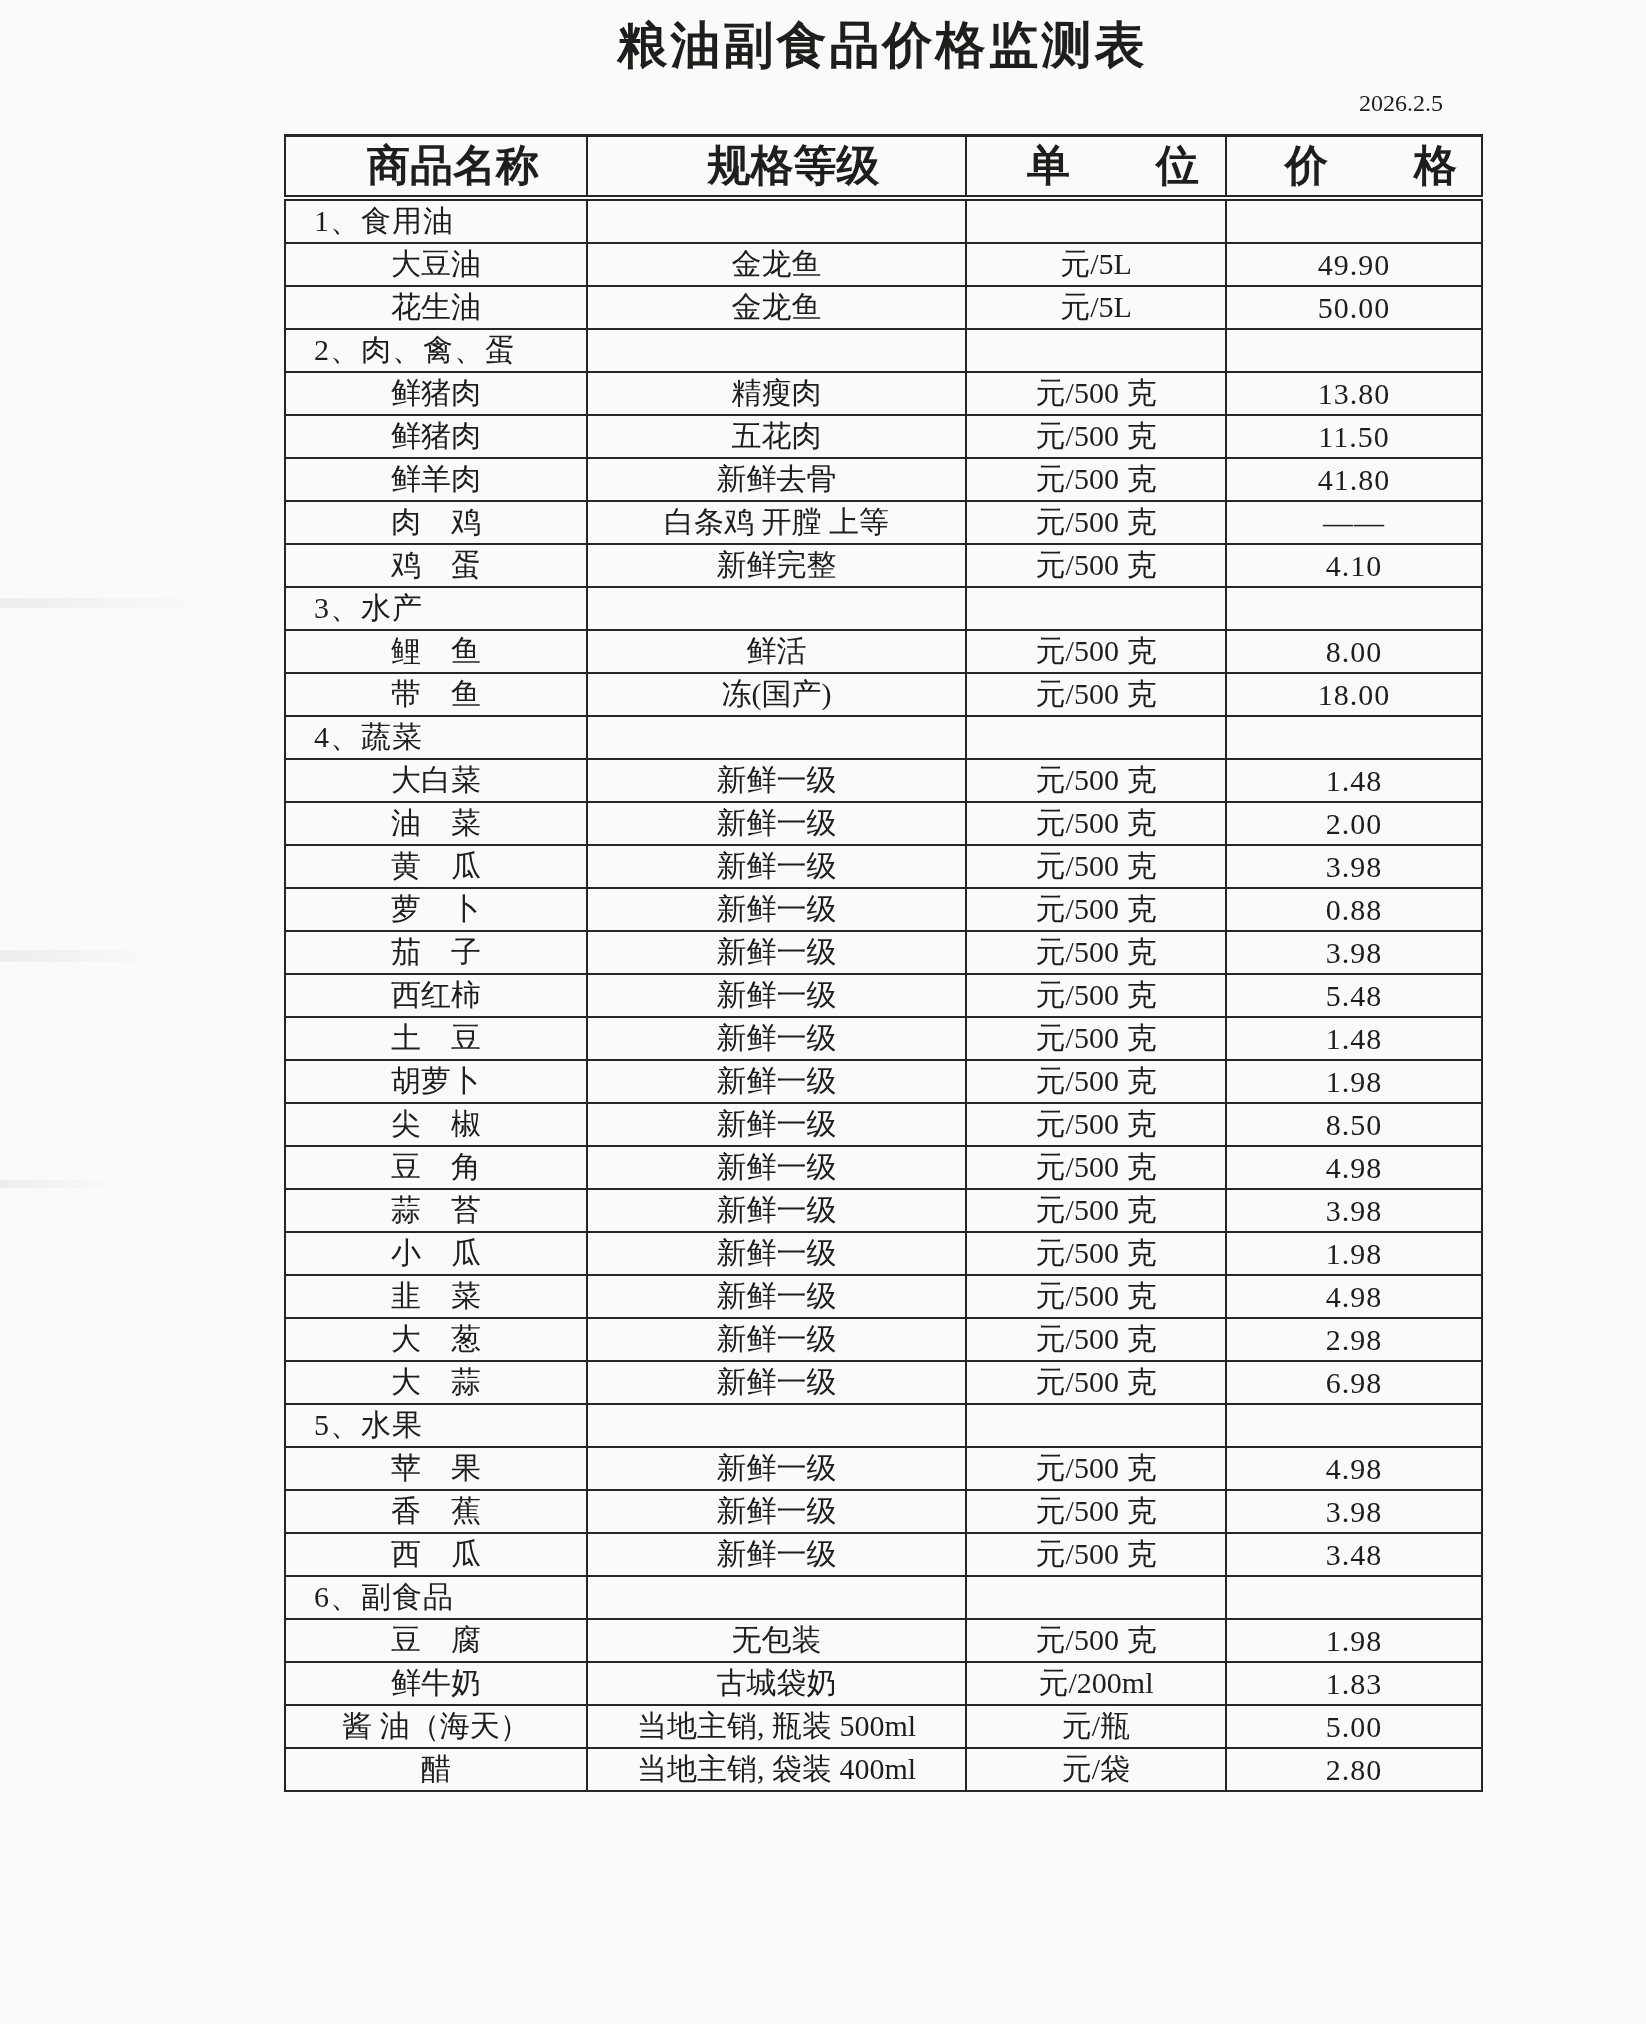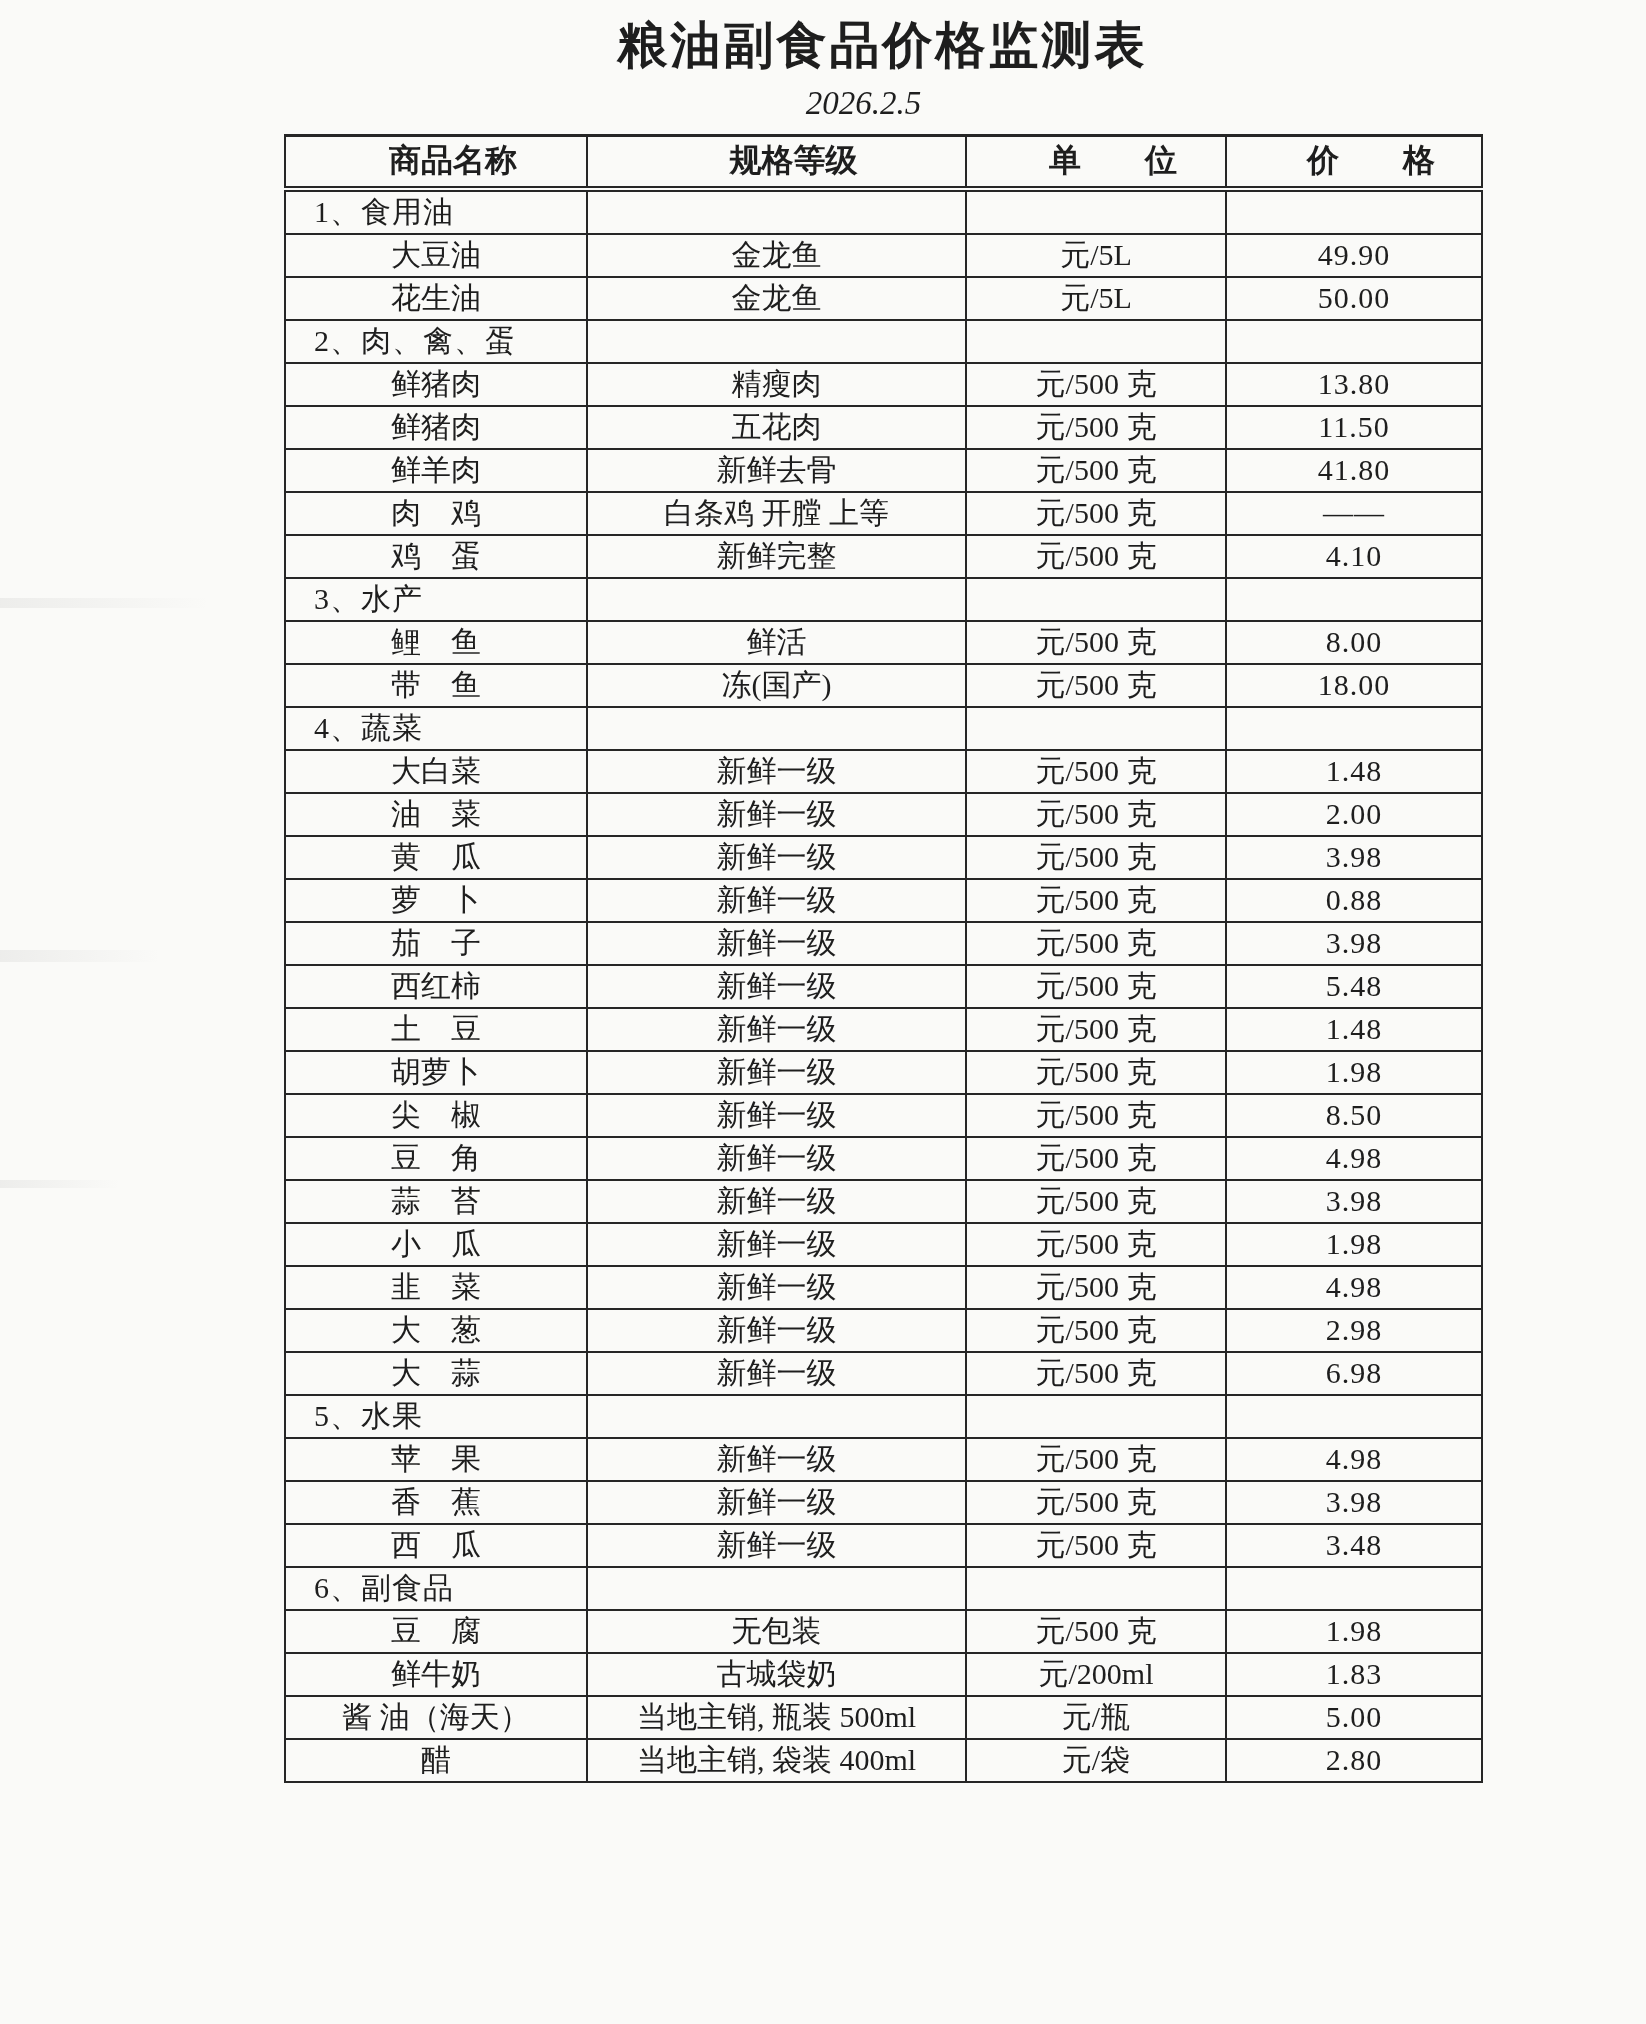--- a/index.html
+++ b/index.html
@@ -33,43 +33,42 @@
     text-align: center;
     font-size: 50px;
     line-height: 58px;
     font-weight: bold;
     letter-spacing: 3px;
   }
   .doc-date {
     width: 1197px;
     margin-left: 284px;
     margin-top: 10px;
-    text-align: center;
+    text-align: right;
     padding-right: 38px;
-    font-size: 33px;
+    font-size: 24px;
     line-height: 38px;
     font-family: "Liberation Serif", "DejaVu Serif", serif;
-    font-style: italic;
   }
   table.price-table {
     margin-left: 284px;
     margin-top: 12px;
     width: 1197px;
     border-collapse: collapse;
     table-layout: fixed;
   }
   .price-table th, .price-table td {
     border: 2px solid var(--line, #262626);
     padding: 0 6px;
     overflow: hidden;
     white-space: nowrap;
   }
   .price-table th {
     height: 53px;
-    font-size: 32px;
+    font-size: 43px;
     font-weight: bold;
     text-align: center;
     border-top: 3px solid var(--line, #262626);
     border-bottom: 6px double var(--line, #262626);
     padding-left: 40px;
   }
   .price-table td {
     height: 43px;
     font-size: 30px;
     text-align: center;

